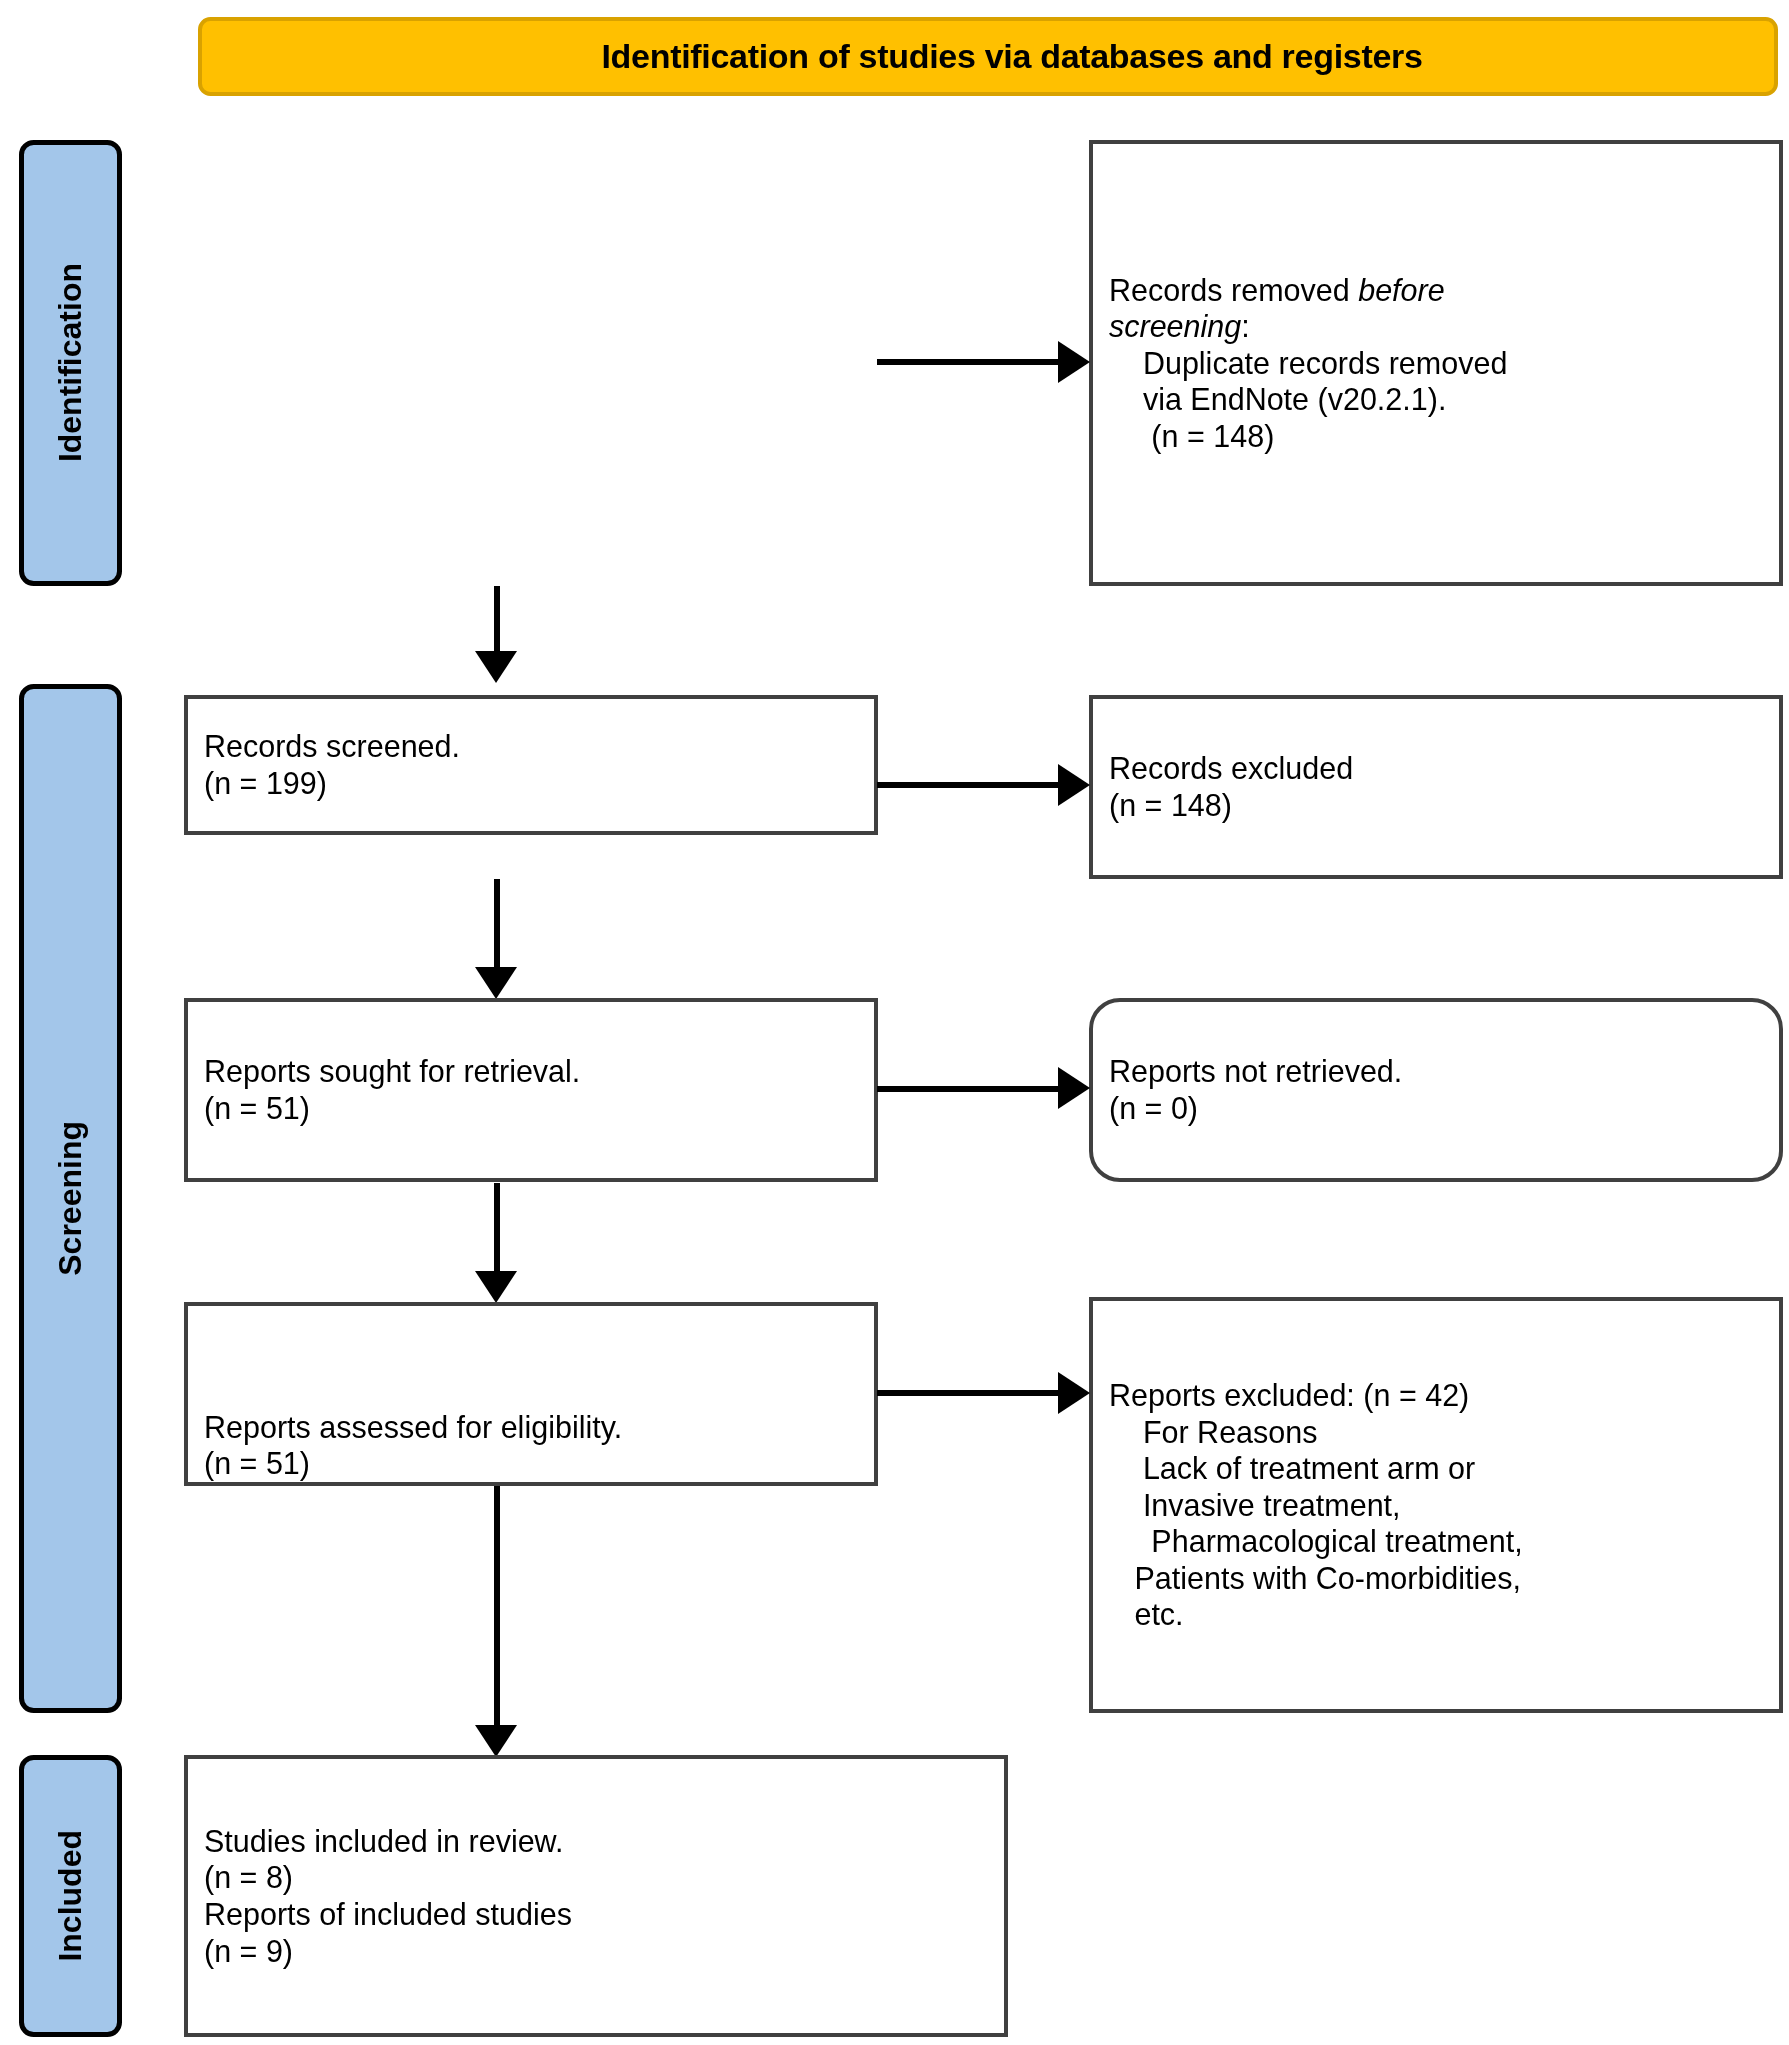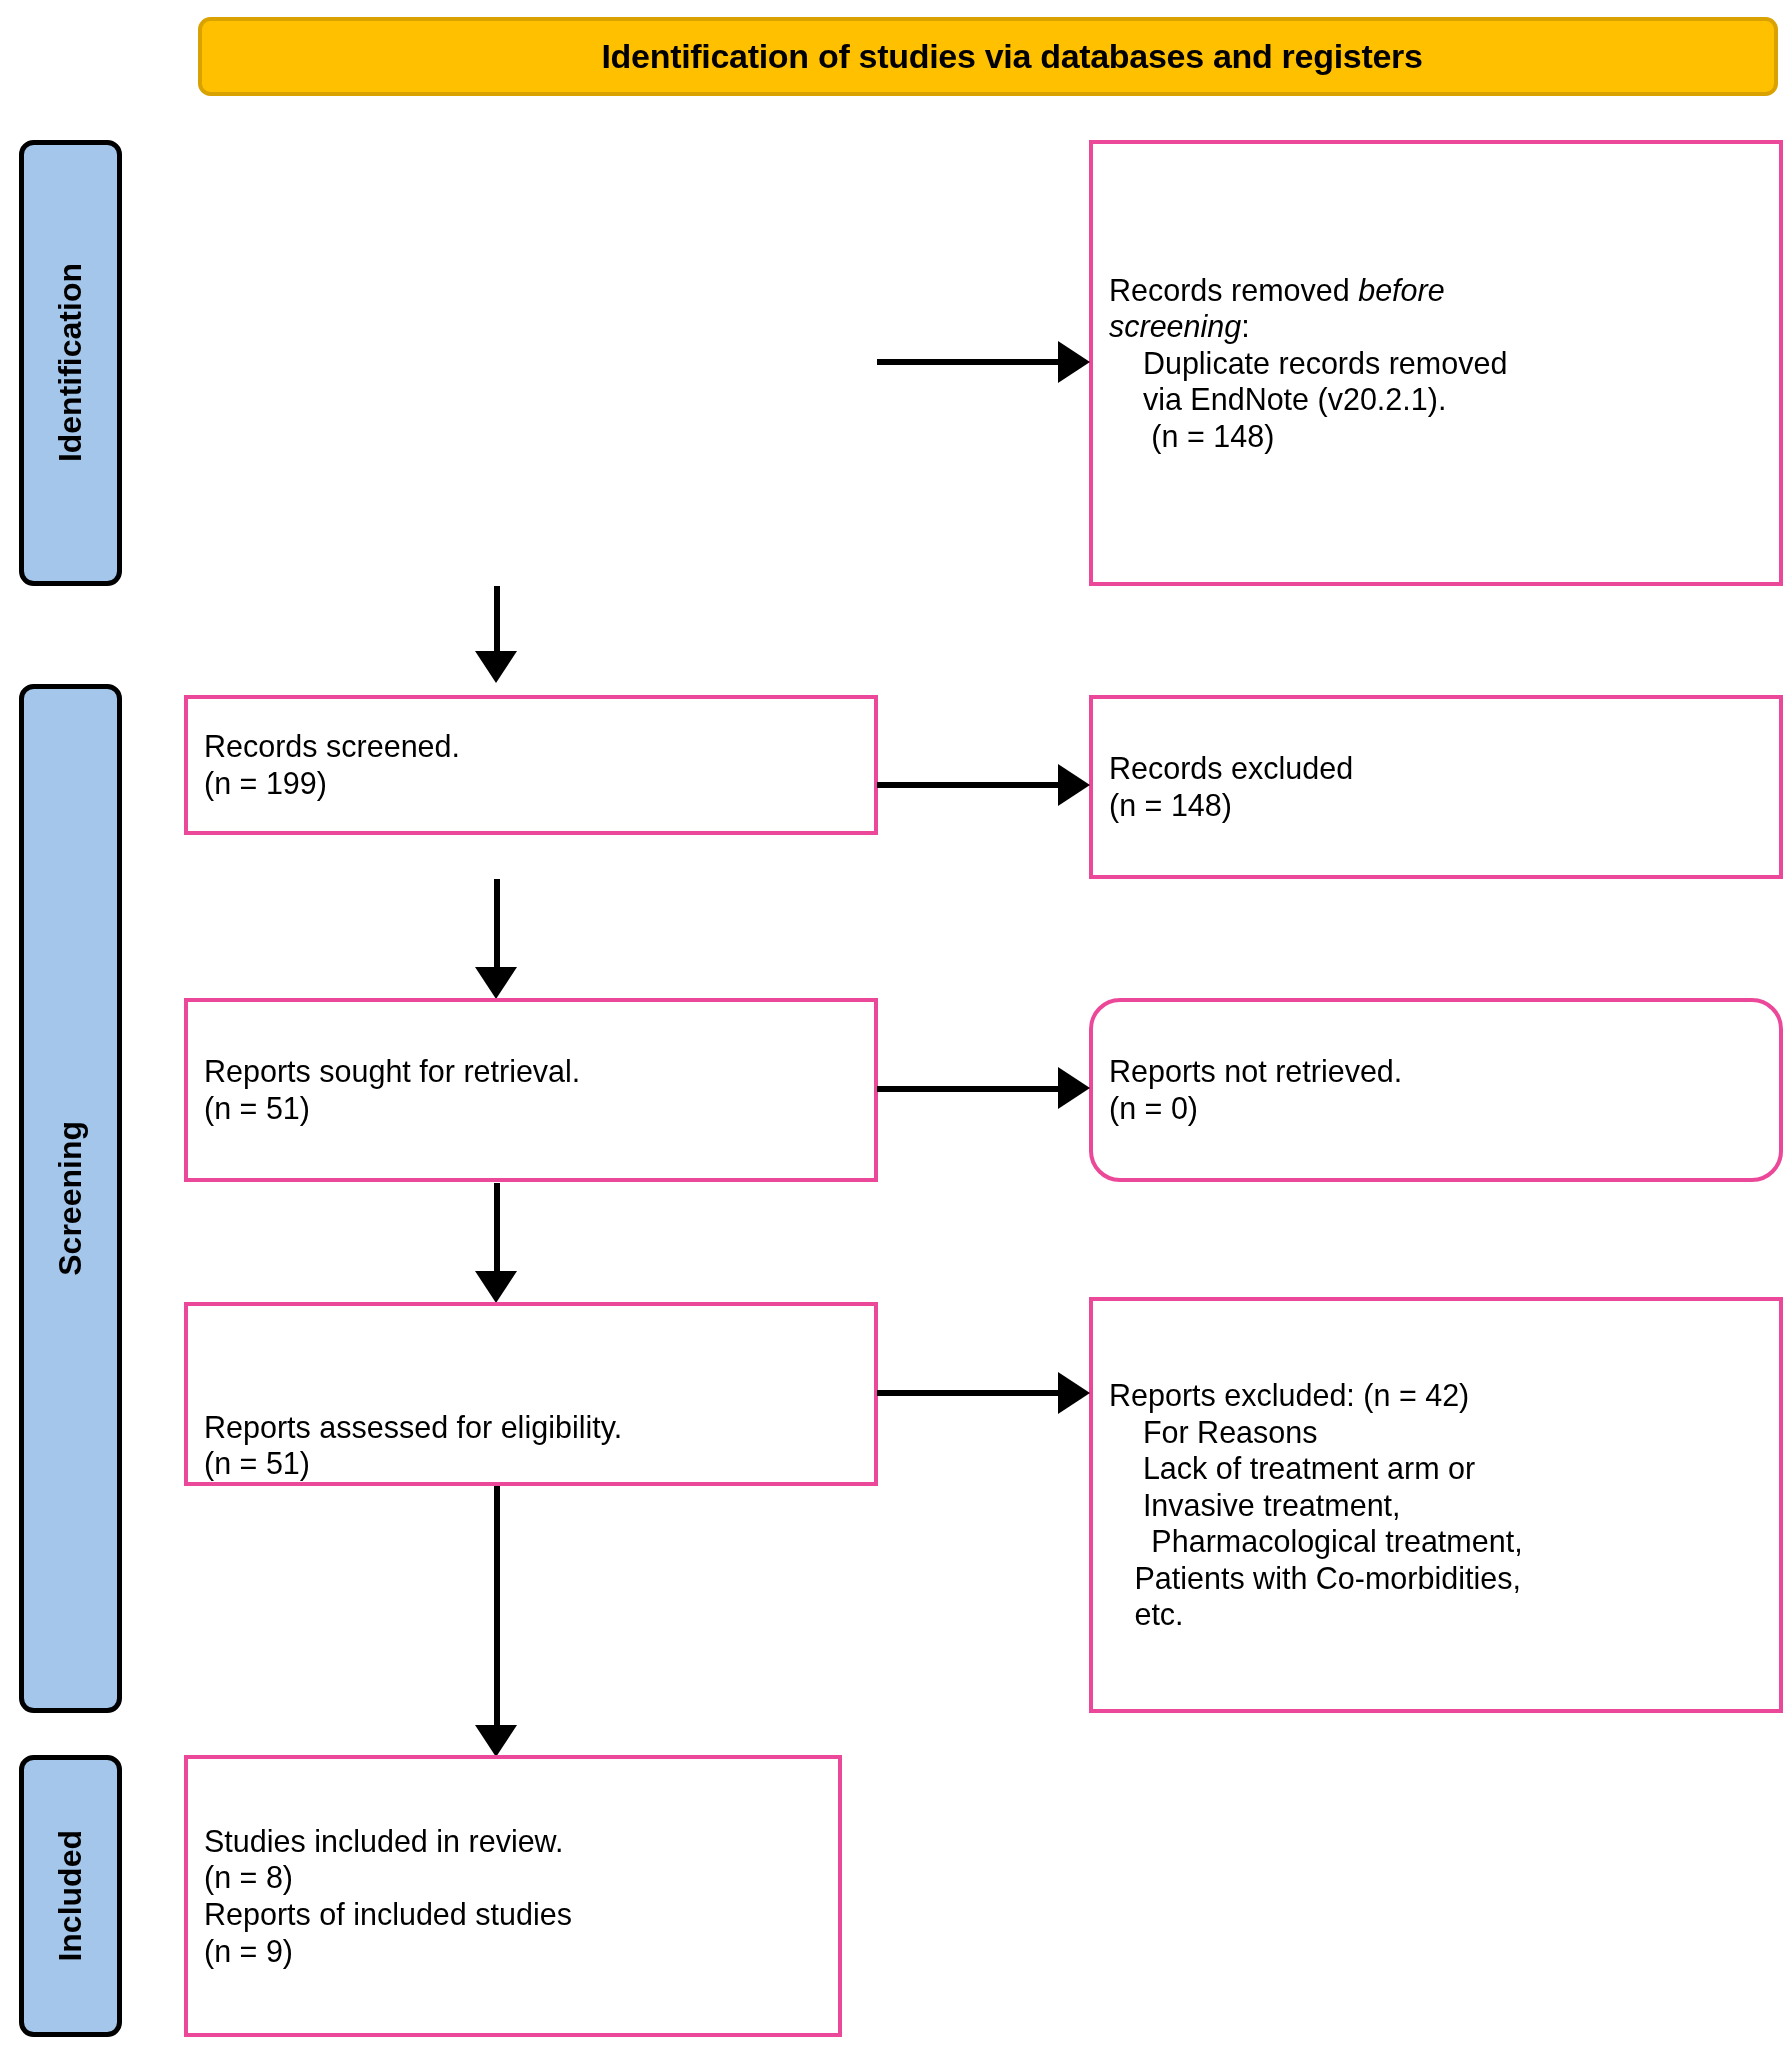--- a/index.html
+++ b/index.html
@@ -63,21 +63,21 @@
     font-weight: bold;
     color: #000000;
     white-space: nowrap;
     letter-spacing: 0px;
   }
 
   
   .box {
     position: absolute;
     background: #ffffff;
-    border: 4px solid #ec4899;
+    border: 4px solid #404040;
     box-sizing: border-box;
     display: flex;
     flex-direction: column;
     justify-content: center;
   }
   .box-body {
     padding: 0 16px;
   }
   .line {
     font-size: 30.5px;
@@ -211,21 +211,21 @@
       <div class="line">   etc.</div>
     </div>
   </div>
 
   <div class="h-line" style="left:877px; top:1390px; width:181px;"></div>
   <div class="h-head" style="left:1058px; top:1372px;"></div>
 
   <div class="v-line" style="left:494px; top:1486px; height:241px;"></div>
   <div class="v-head" style="left:475px; top:1725px;"></div>
 
-  <div class="box" style="left:184px; top:1755px; width:658px; height:282px;">
+  <div class="box" style="left:184px; top:1755px; width:824px; height:282px;">
     <div class="box-body">
       <div class="line">Studies included in review.</div>
       <div class="line">(n = 8)</div>
       <div class="line">Reports of included studies</div>
       <div class="line">(n = 9)</div>
     </div>
   </div>
 
 </div>
 

